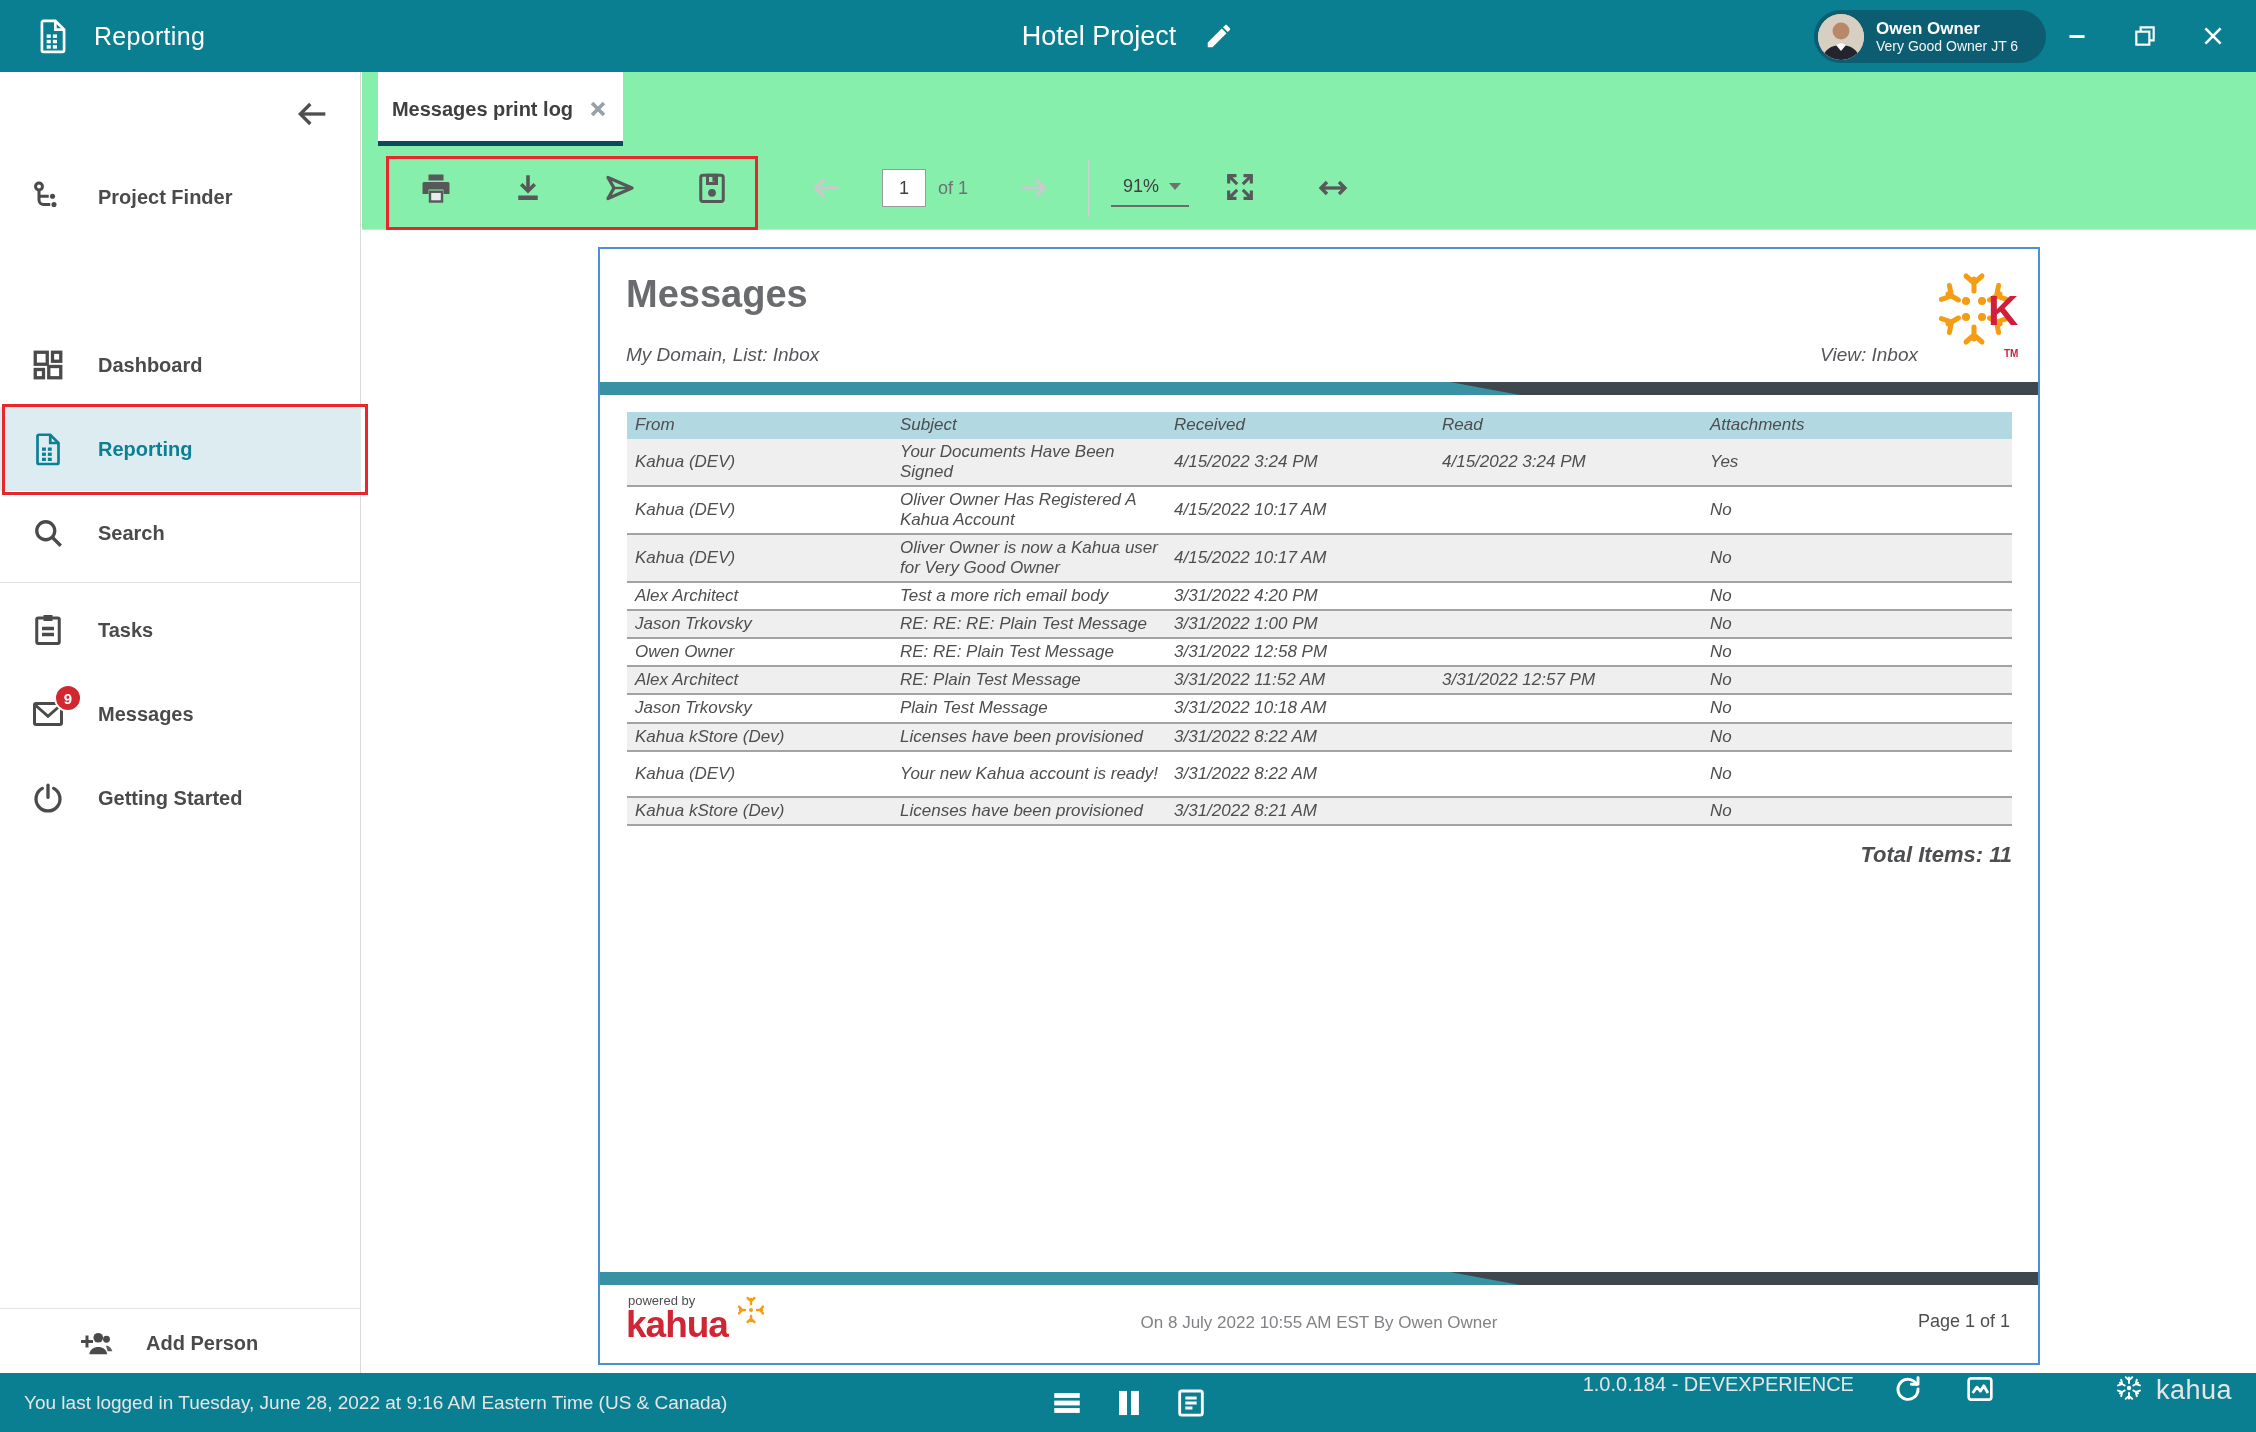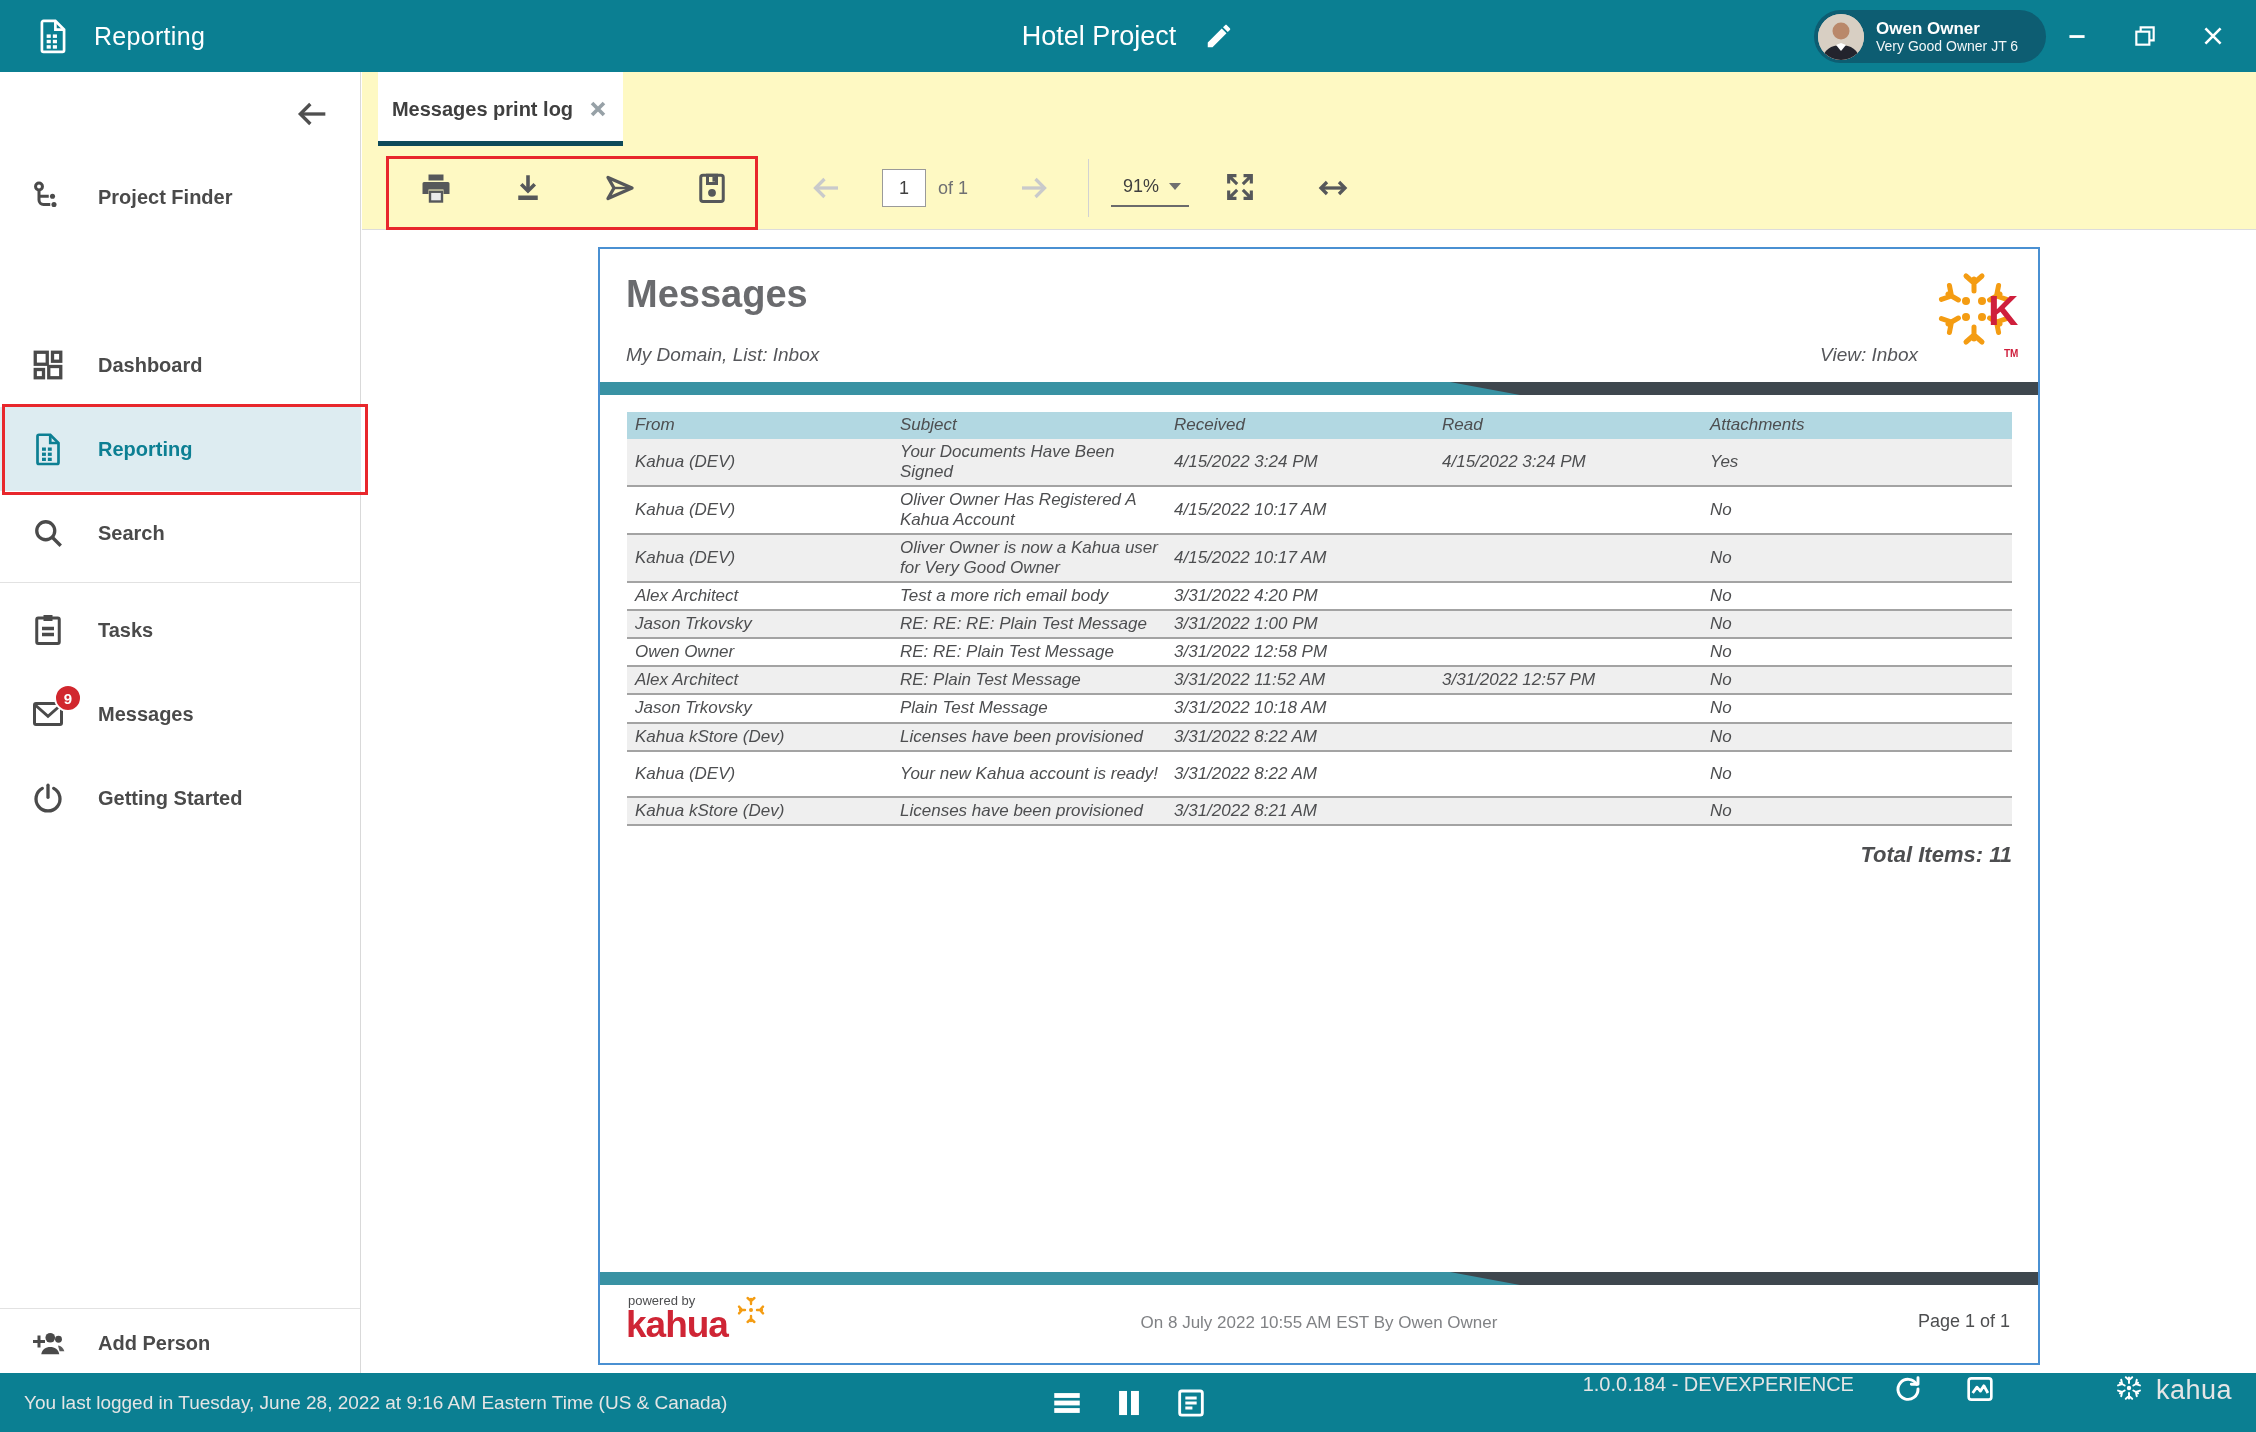--- a/index.html
+++ b/index.html
@@ -44,24 +44,24 @@
   .side-item .side-icon { width:36px; height:36px; margin-left:30px; color:#4a4a4a; position:relative; }
   .side-item .side-label { margin-left:32px; font-size:20px; font-weight:700; color:#4a4a4a; }
   .side-item.active { background:#ddecf1; }
   .side-item.active .side-icon, .side-item.active .side-label { color:#0c7f93; }
   .side-divider { position:absolute; left:0; width:360px; height:1px; background:#e2e2e2; }
   .badge {
     position:absolute; top:-12px; right:-16px; min-width:28px; height:28px; border-radius:50%;
     background:#d1272e; color:#fff; font-size:15px; font-weight:700;
     display:flex; align-items:center; justify-content:center; border:2px solid #fff;
   }
-  .add-person { top:1241px; height:60px; }
+  .add-person { top:1241px; height:60px;padding-left:48px; }
 
   
-  .strip { position:absolute; left:362px; top:72px; width:1894px; height:158px; background:#fef9c3; border-bottom:1px solid #dcdcdc; }
+  .strip { position:absolute; left:362px; top:72px; width:1894px; height:158px; background:#86efac; border-bottom:1px solid #dcdcdc; }
   .tab {
     position:absolute; left:16px; top:0; width:245px; height:74px; background:#ffffff;
     display:flex; align-items:center; justify-content:center; gap:14px; cursor:pointer;
   }
   .tab-label { font-size:20px; font-weight:700; color:#3f3f3f; }
   .tab-underline { position:absolute; left:16px; top:69px; width:245px; height:5px; background:#0d4a59; }
   .toolbar { position:absolute; left:0; top:74px; width:1894px; height:84px; display:flex; align-items:center; }
   .tb-btn { width:36px; height:36px; color:#56585a; cursor:pointer; }
   .tb-btn.disabled { color:#c9cacb; cursor:default; }
   .tb-group-print { display:flex; align-items:center; gap:56px; margin-left:56px; }

